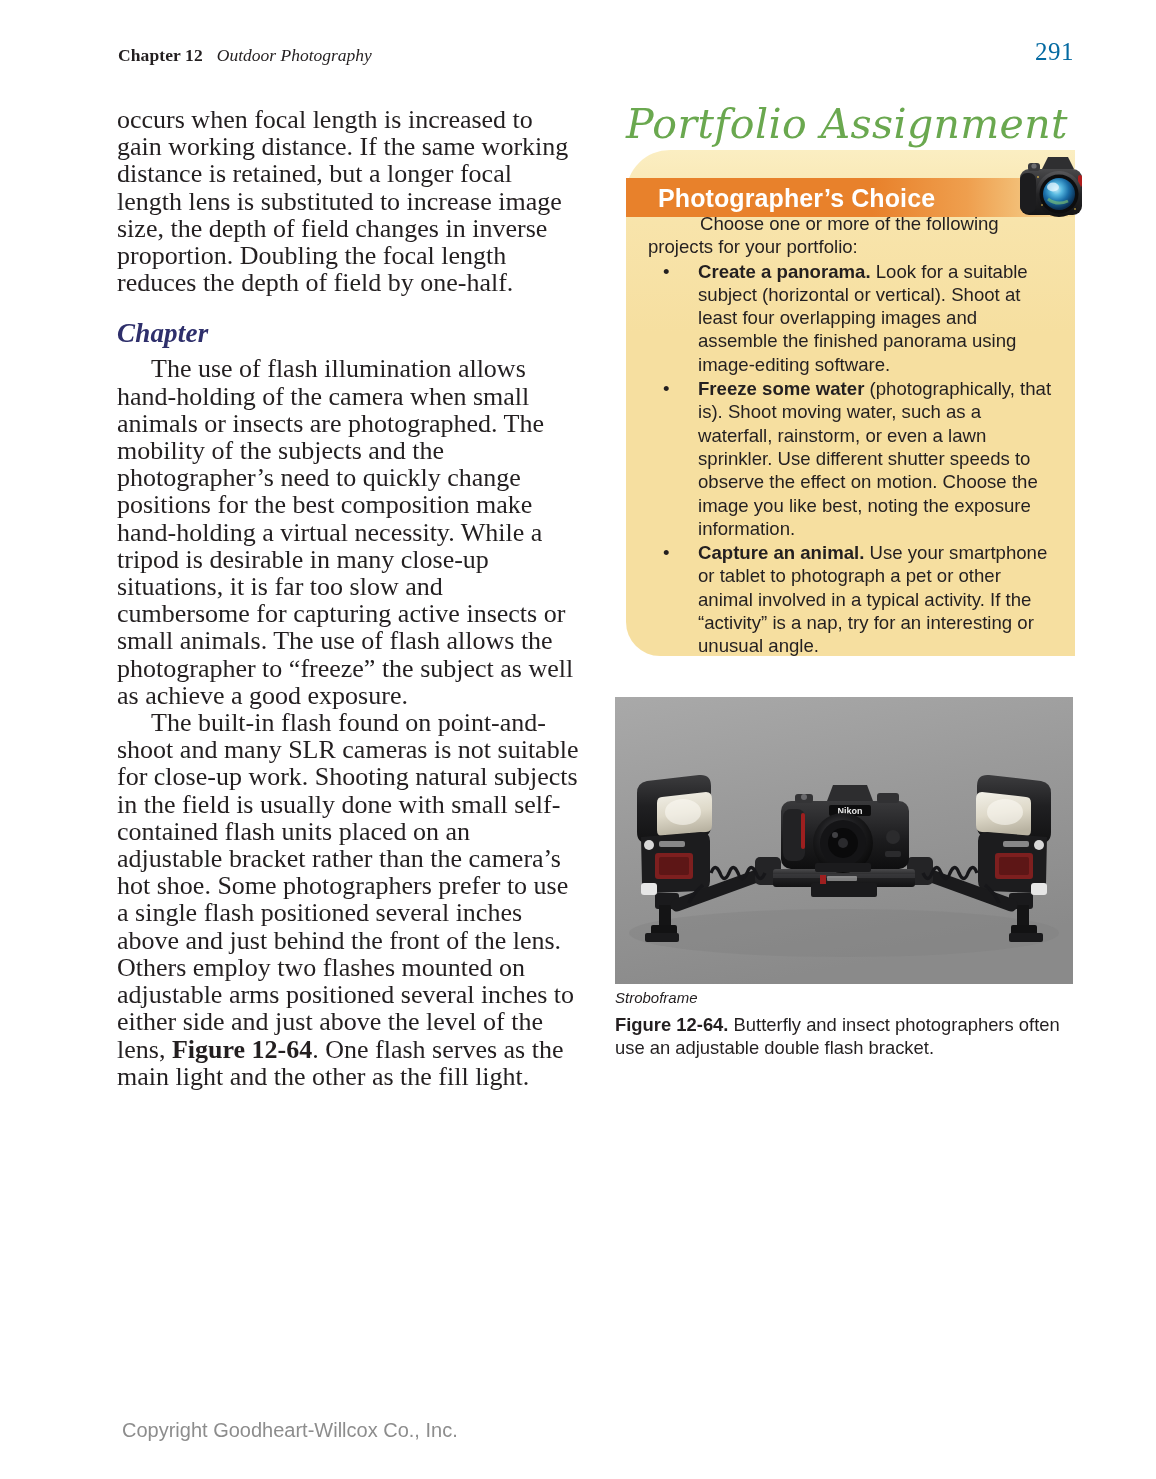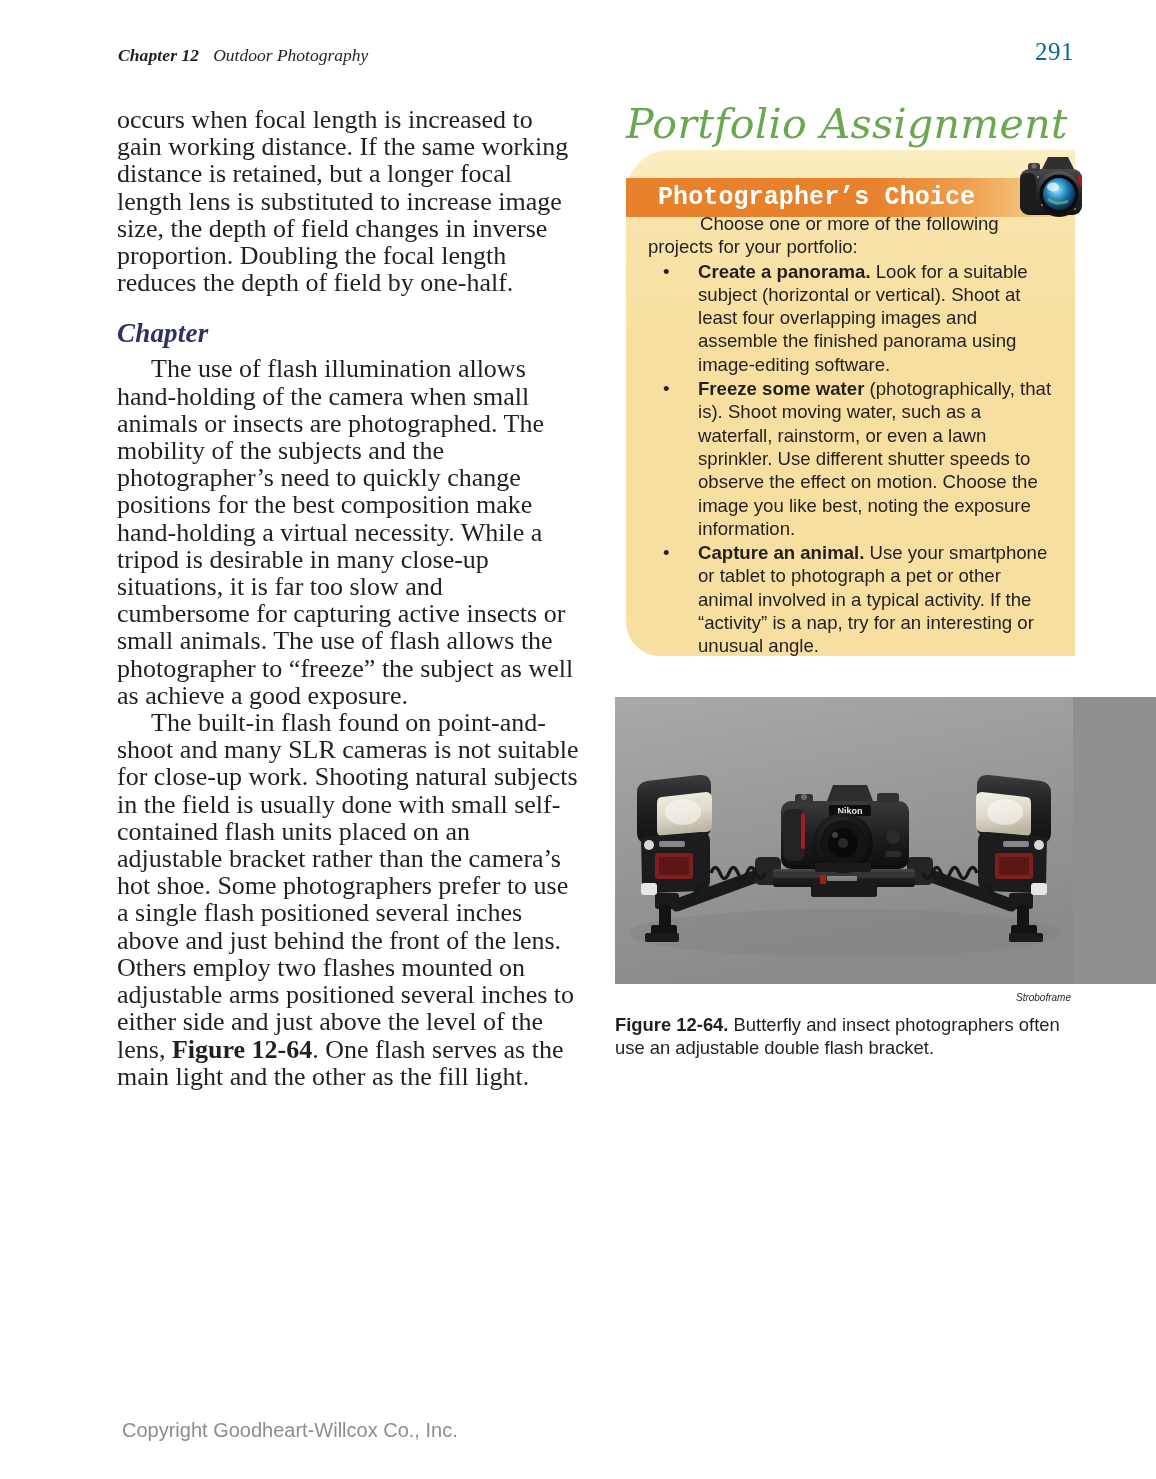--- a/index.html
+++ b/index.html
@@ -21,21 +21,20 @@
     position: absolute;
     left: 118px;
     top: 45px;
     font-family: "Liberation Serif", serif;
     font-size: 17.5px;
     color: #231f20;
     white-space: nowrap;
   }
   .running-head .chap {
     font-weight: bold;
-    font-style: italic;
     letter-spacing: .1px;
   }
   .running-head .sect {
     font-style: italic;
     margin-left: 14px;
     text-align: center;
   }
   .folio {
     position: absolute;
     right: 82px;
@@ -117,21 +116,21 @@
     top: 78px;
     width: 449px;
     height: 39px;
     background: linear-gradient(90deg, #e8812b 0%, #e8812b 55%, #ef9f4e 76%, #f6dfa0 100%);
     z-index: 2;
   }
   .assign-banner span {
     position: absolute;
     left: 32px;
     top: 6px;
-    font-family: Liberation Mono, monospace;
+    font-family: Liberation Sans, sans-serif;
     font-weight: bold;
     font-size: 25px;
     line-height: 28px;
     color: #ffffff;
     letter-spacing: .1px;
     white-space: nowrap;
   }
 
   
   .camera-icon {
@@ -180,31 +179,31 @@
 
   
   .figure-wrap {
     position: absolute;
     left: 2px;
     top: 597px;
     width: 458px;
   }
   .photo {
     position: relative;
-    width: 542px;
+    width: 458px;
     height: 287px;
     overflow: hidden;
     background: #8f8f8f;
   }
   .credit {
     margin: 5px 2px 3px 0;
-    text-align: right;
+    text-align: left;
     font-family: "Liberation Sans", sans-serif;
     font-style: italic;
-    font-size: 10px;
+    font-size: 15px;
     line-height: 18px;
     color: #231f20;
   }
   .fig-caption {
     margin: 6px 0 0 0;
     width: 452px;
     font-family: "Liberation Sans", sans-serif;
     font-size: 18.4px;
     line-height: 23px;
     color: #231f20;

